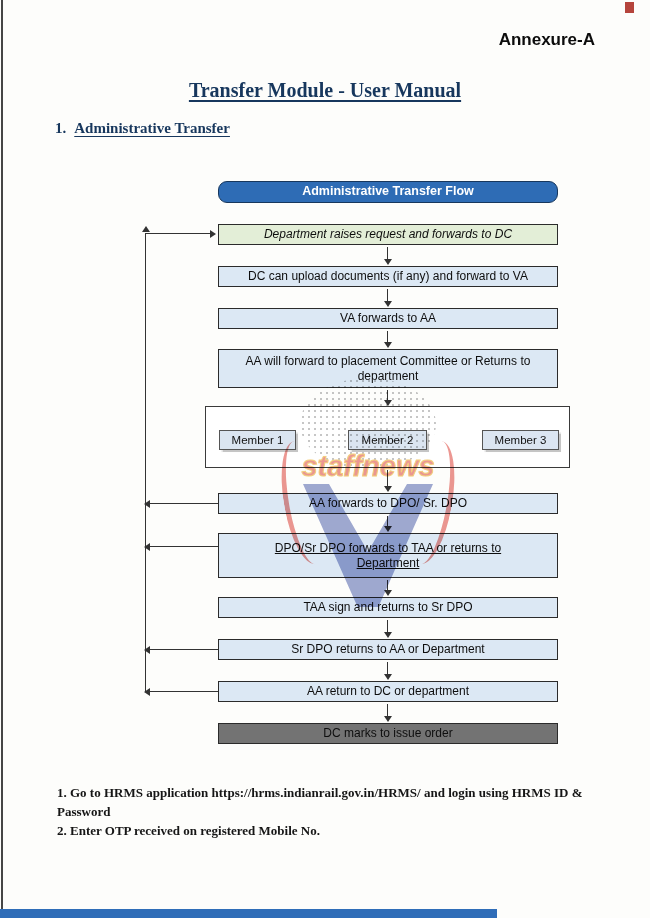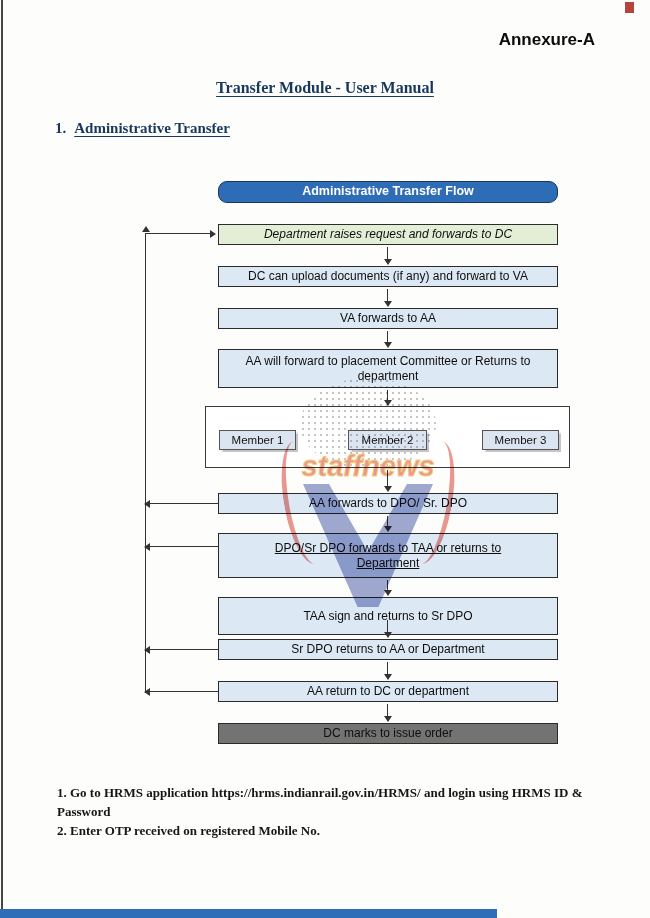--- a/index.html
+++ b/index.html
@@ -10,21 +10,21 @@
   }
   .edge-left { position:absolute; left:1px; top:0; width:2px; height:918px; background:#454545; }
   .corner-mark { position:absolute; right:16px; top:2px; width:9px; height:11px; background:#b5443c; }
 
   .annexure {
     position:absolute; top:30px; right:55px;
     font-family:"Liberation Sans", sans-serif; font-weight:bold; font-size:17px; color:#0c0c0c;
   }
   .doc-title {
     position:absolute; top:79px; left:0; width:650px; text-align:center;
-    font-family:"Liberation Serif", serif; font-size:16px; font-weight:bold; color:#17375d;
+    font-family:"Liberation Serif", serif; font-size:20px; font-weight:bold; color:#17375d;
   }
   .doc-title span { text-decoration:underline; text-underline-offset:3px; }
   .section-heading {
     position:absolute; top:120px; left:55px;
     font-family:"Liberation Serif", serif; font-size:15px; font-weight:bold; color:#17375d;
   }
   .section-heading .sec-num { margin-right:8px; }
   .section-heading .sec-title { text-decoration:underline; text-underline-offset:3px; }
 
   
@@ -139,21 +139,21 @@
   <div class="fbox" style="top:349px;height:39px;">AA will forward to placement Committee or Returns to department</div>
 
   <div class="members">
     <div class="member" style="left:13px;width:77px;">Member 1</div>
     <div class="member" style="left:142px;width:79px;">Member 2</div>
     <div class="member" style="left:276px;width:77px;">Member 3</div>
   </div>
 
   <div class="fbox" style="top:493px;height:21px;">AA forwards to DPO/ Sr. DPO</div>
   <div class="fbox narrow-pad" style="top:533px;height:45px;">DPO/Sr DPO forwards to TAA or returns to Department</div>
-  <div class="fbox" style="top:597px;height:38px;">TAA sign and returns to Sr DPO</div>
+  <div class="fbox" style="top:597px;height:21px;">TAA sign and returns to Sr DPO</div>
   <div class="fbox" style="top:681px;height:21px;">AA return to DC or department</div>
   <div class="fbox" style="top:639px;height:21px;">Sr DPO returns to AA or Department</div>
   <div class="fbox endbox" style="top:723px;height:21px;">DC marks to issue order</div>
 
   <div class="v-arrow" style="top:247px;height:13px;"></div>
   <div class="v-arrow" style="top:289px;height:13px;"></div>
   <div class="v-arrow" style="top:331px;height:12px;"></div>
   <div class="v-arrow" style="top:390px;height:11px;"></div>
   <div class="v-arrow" style="top:470px;height:17px;"></div>
   <div class="v-arrow" style="top:516px;height:11px;"></div>

